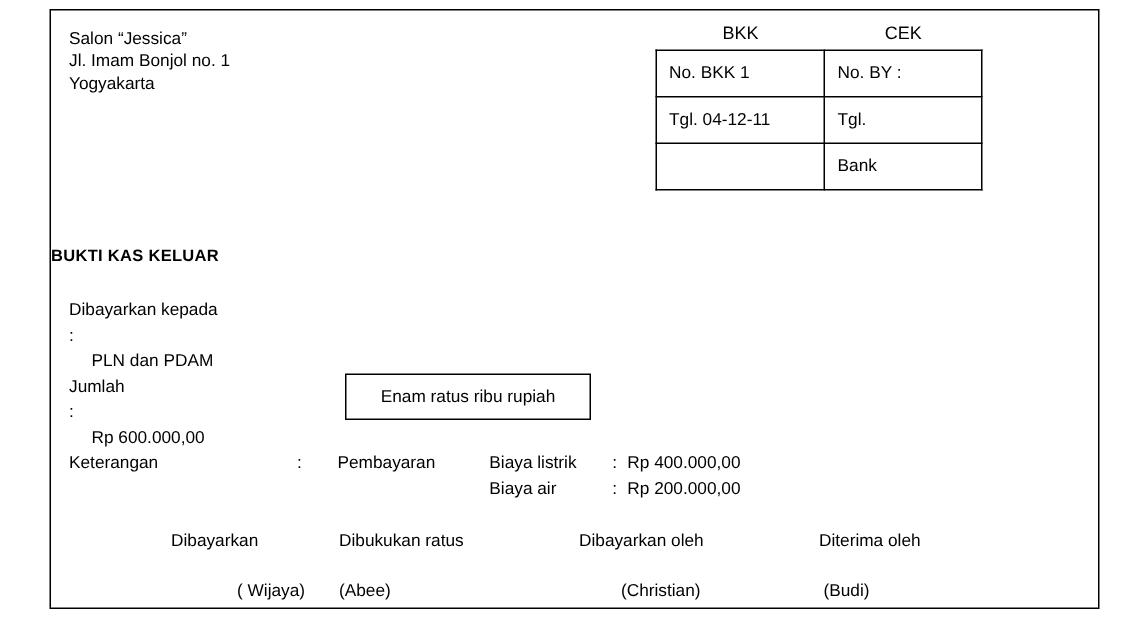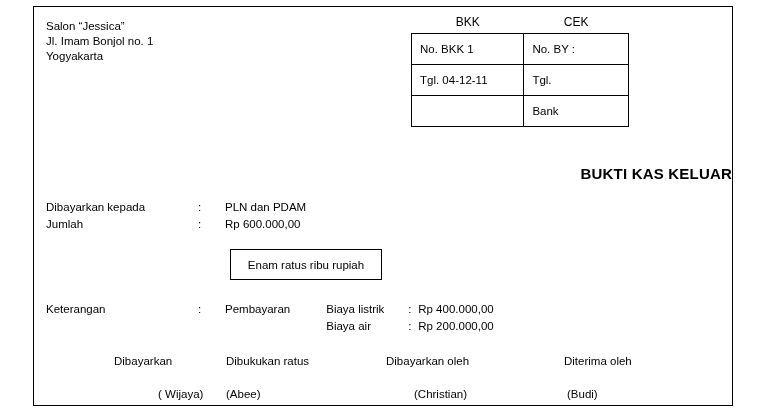--- a/index.html
+++ b/index.html
@@ -35,21 +35,21 @@
     font-size: 11.5px;
     line-height: 15px;
   }
   .company-block div {
     white-space: nowrap;
   }
 
   
   .ref-table {
     position: absolute;
-    left: 377px;
+    left: 403px;
     top: 6px;
     width: 218px;
     border-collapse: collapse;
     font-size: 11.5px;
   }
   .ref-table th {
     font-weight: normal;
     text-align: center;
     padding: 2px 0 4px 0;
     border: none;
@@ -63,47 +63,48 @@
     white-space: nowrap;
   }
   .ref-table td.col-left { width: 108px; }
   .ref-table td.col-right { width: 108px; }
 
   .doc-title {
     position: absolute;
     left: 0;
     top: 158px;
     width: 100%;
-    text-align: right;
-    font-size: 15px;
+    text-align: left;
+    font-size: 11px;
     font-weight: bold;
     letter-spacing: 0.2px;
   }
 
   
   .fields {
     position: absolute;
     left: 12px;
     top: 192px;
     font-size: 11.5px;
   }
   .field-row {
     display: flex;
     align-items: flex-start;
     line-height: 17px;
+    flex-direction: column;
   }
   .field-label { width: 152px; white-space: nowrap; }
   .field-colon { width: 12px; }
   .field-value { white-space: nowrap; margin-left: 15px; }
 
   .amount-box {
     position: absolute;
     left: 196px;
     top: 242px;
-    width: 152px;
+    width: 164px;
     height: 31px;
     border: 1px solid #000000;
     box-sizing: border-box;
     display: flex;
     align-items: center;
     justify-content: center;
     font-size: 11.5px;
   }
 
   .remark-row {
@@ -135,21 +136,21 @@
   }
   .sign-row.titles { top: 348px; }
   .sign-row.names { top: 381px; }
   .sign-cell {
     position: absolute;
     white-space: nowrap;
   }
   .c1 { left: 68px; }
   .c2 { left: 180px; }
   .c3 { left: 340px; }
-  .c4 { left: 500px; margin-left: 18px; }
+  .c4 { left: 500px; }
   .names .c1 { left: 68px; margin-left: 44px; }
   .names .c2 { left: 180px; }
   .names .c3 { left: 345px; margin-left: 23px; }
   .names .c4 { left: 503px; }
 </style>
 </head>
 <body>
 
 <div id="page">
   <div class="doc-frame">

